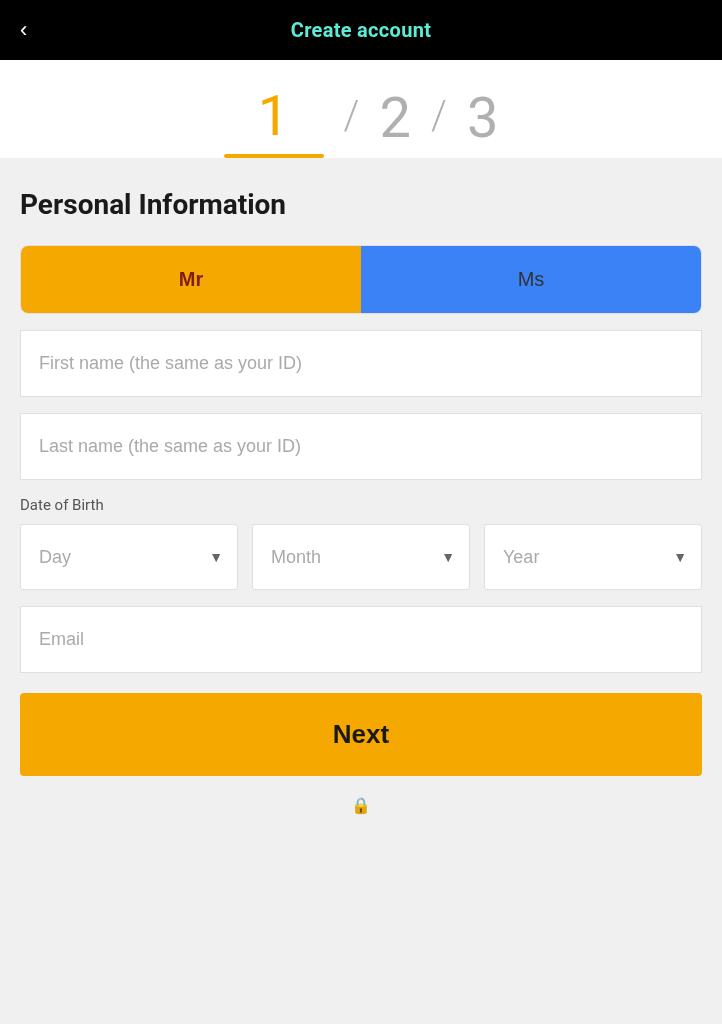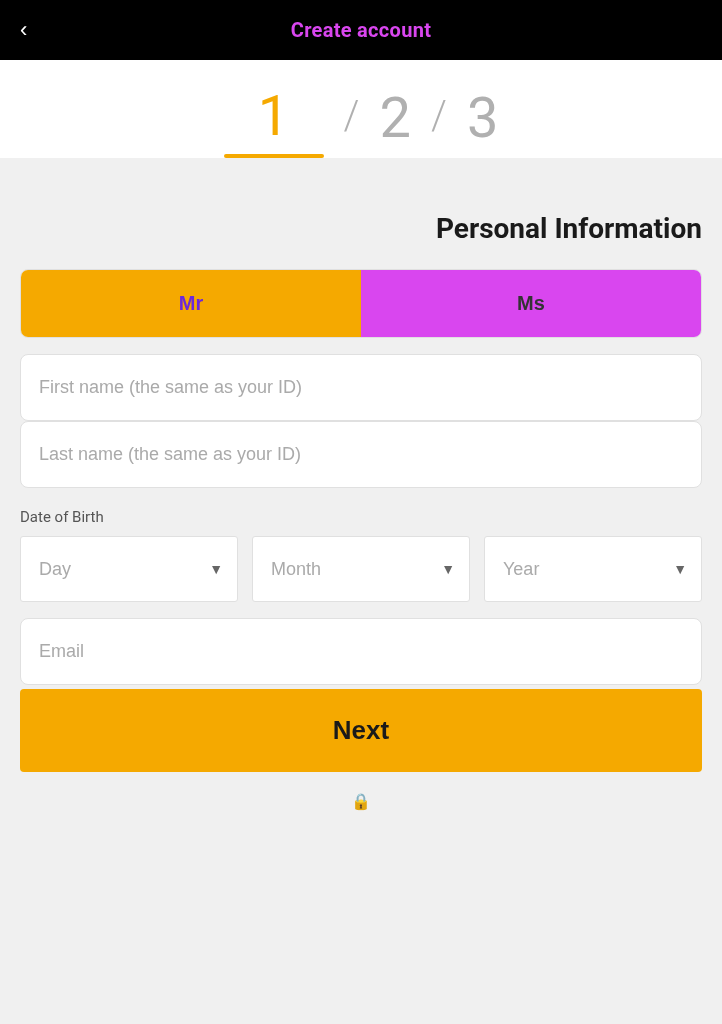--- a/index.html
+++ b/index.html
@@ -32,21 +32,21 @@
       color: #fff;
       font-size: 22px;
       cursor: pointer;
       background: none;
       border: none;
       display: flex;
       align-items: center;
     }
 
     .header-title {
-      color: #d946ef;
+      color: #5eead4;
       font-size: 20px;
       font-weight: 700;
       letter-spacing: 0.3px;
     }
 
     
     .steps-container {
       background: #fff;
       display: flex;
       align-items: center;
@@ -91,78 +91,77 @@
       margin-bottom: 14px;
     }
 
     
     .form-area {
       background: #f0f0f0;
       padding: 30px 20px 30px 20px;
     }
 
     .section-title {
-      text-align: right;
+      text-align: left;
       font-size: 28px;
       font-weight: 700;
       color: #1a1a1a;
       margin-bottom: 24px;
-      margin-top: 24px;
     }
 
     
     .gender-toggle {
       display: flex;
       background: #fff;
       border-radius: 8px;
       overflow: hidden;
       margin-bottom: 16px;
       border: 1px solid #e0e0e0;
     }
 
     .gender-btn {
       flex: 1;
       padding: 22px 10px;
       font-size: 20px;
-      font-weight: 700;
+      font-weight: 400;
       border: none;
       cursor: pointer;
-      background: #d946ef;
+      background: #3b82f6;
       color: #333;
     }
 
     .gender-btn.active {
       background: #f5a900;
-      color: #6d28d9;
+      color: #7f1d1d;
       font-weight: 600;
     }
 
     
     .input-field {
       width: 100%;
       padding: 22px 18px;
       font-size: 18px;
       color: #aaa;
       border: 1.5px solid #e0e0e0;
-      border-radius: 8px;
+      border-radius: 0;
       background: #fff;
+      margin-bottom: 16px;
       outline: none;
     }
 
     .input-field::placeholder {
       color: #aaa;
     }
 
     
     .dob-label {
       font-size: 15px;
       color: #555;
       margin-bottom: 10px;
       display: block;
-      margin-top: 20px;
     }
 
     .dob-row {
       display: flex;
       gap: 14px;
       margin-bottom: 16px;
     }
 
     .select-wrapper {
       flex: 1;

